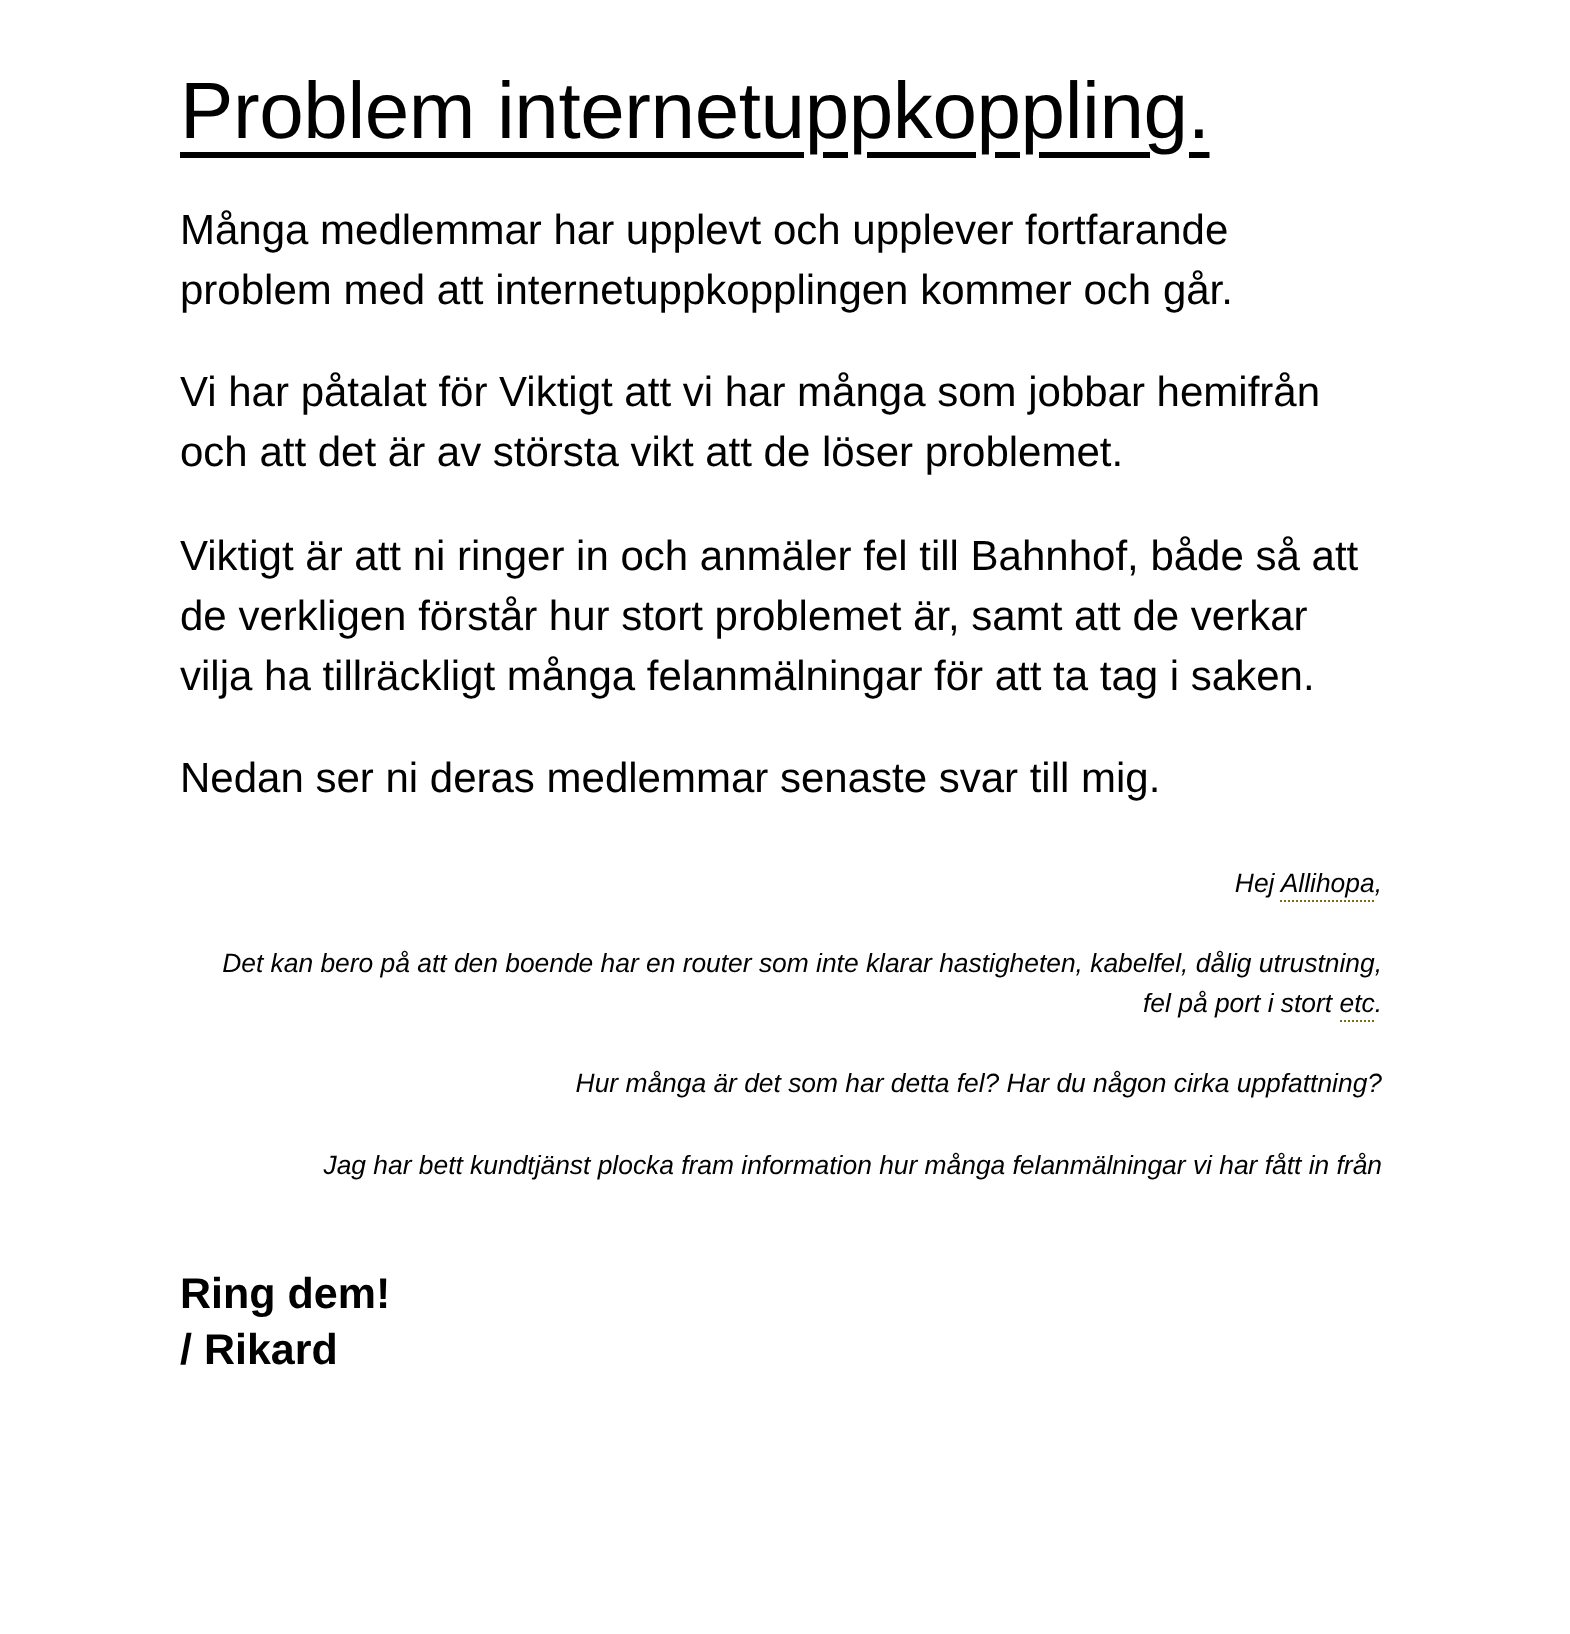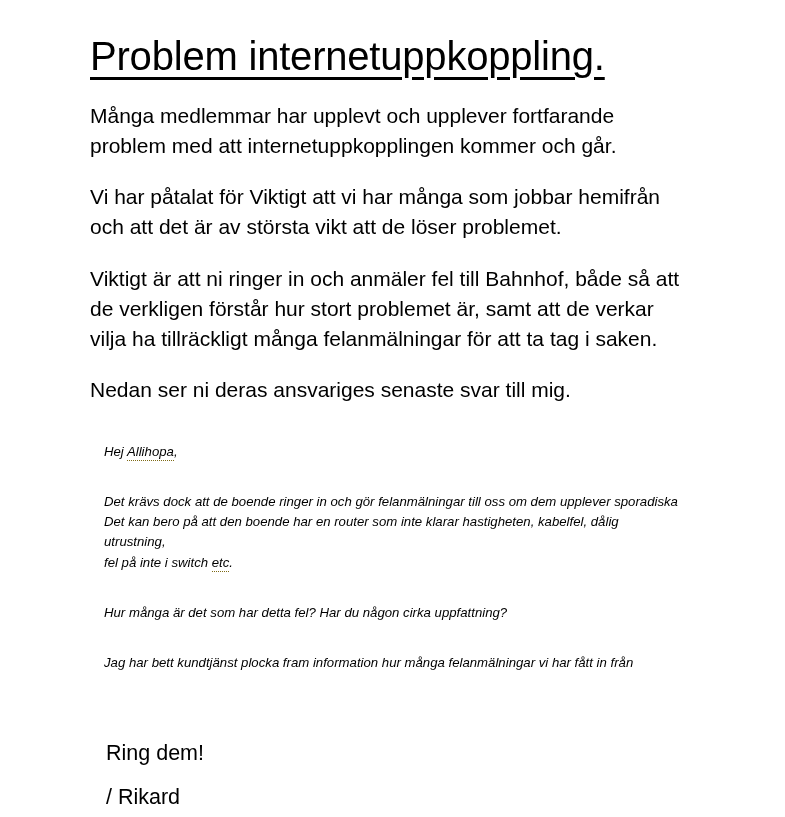--- a/index.html
+++ b/index.html
@@ -43,67 +43,68 @@
     max-width: 612px;
   }
   .quoted-block {
     padding-top: 23px;
     font-size: 13.2px;
     font-style: italic;
     line-height: 1.52;
     max-width: 606px;
   }
   .q-para {
-    margin: 14px;
+    margin: 4px;
     padding-bottom: 16px;
+    text-align: right;
   }
   .q-para.no-gap {
     padding-bottom: 0;
   }
   .q-line {
     display: block;
   }
   .spell-error {
     border-bottom: 1.5px dotted #7f6a16;
     padding-bottom: 1px;
   }
   .signoff {
     padding-top: 36px;
     font-size: 21.5px;
     line-height: 1.32;
   }
   .signoff-line {
     display: block;
-    margin: 16px;
+    margin: 0;
+    font-weight: bold;
   }
 </style>
 </head>
 <body>
 
 <div class="page">
 
   <h1 class="doc-title">Problem internetuppkoppling.</h1>
 
   <p class="body-para">Många medlemmar har upplevt och upplever fortfarande problem med att internetuppkopplingen kommer och går.</p>
 
   <p class="body-para">Vi har påtalat för Viktigt att vi har många som jobbar hemifrån och att det är av största vikt att de löser problemet.</p>
 
   <p class="body-para">Viktigt är att ni ringer in och anmäler fel till Bahnhof, både så att de verkligen förstår hur stort problemet är, samt att de verkar vilja ha tillräckligt många felanmälningar för att ta tag i saken.</p>
 
 
-  <p class="body-para">Nedan ser ni deras ansvariges senaste svar till mig.</p>
+  <p class="body-para">Nedan ser ni deras medlemmar senaste svar till mig.</p>
 
   <div class="quoted-block">
 
     <p class="q-para"><span>Hej </span><span class="spell-error">Allihopa</span><span>,</span></p>
 
     <p class="q-para">
-      <span class="q-line">Det krävs dock att de boende ringer in och gör felanmälningar till oss om dem upplever sporadiska</span>
       <span class="q-line">Det kan bero på att den boende har en router som inte klarar hastigheten, kabelfel, dålig utrustning,</span>
-      <span class="q-line"><span>fel på inte i switch </span><span class="spell-error">etc</span><span>.</span></span>
+      <span class="q-line"><span>fel på port i stort </span><span class="spell-error">etc</span><span>.</span></span>
     </p>
 
     <p class="q-para">Hur många är det som har detta fel? Har du någon cirka uppfattning?</p>
 
     <p class="q-para no-gap">
       <span class="q-line">Jag har bett kundtjänst plocka fram information hur många felanmälningar vi har fått in från</span>
     </p>
 
   </div>
 

